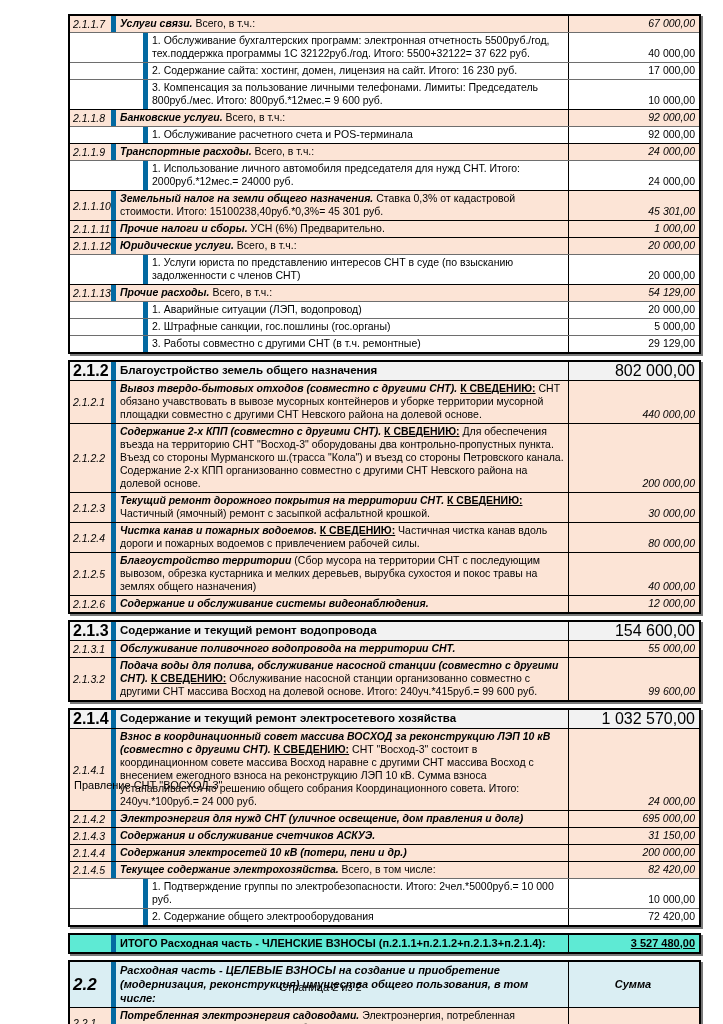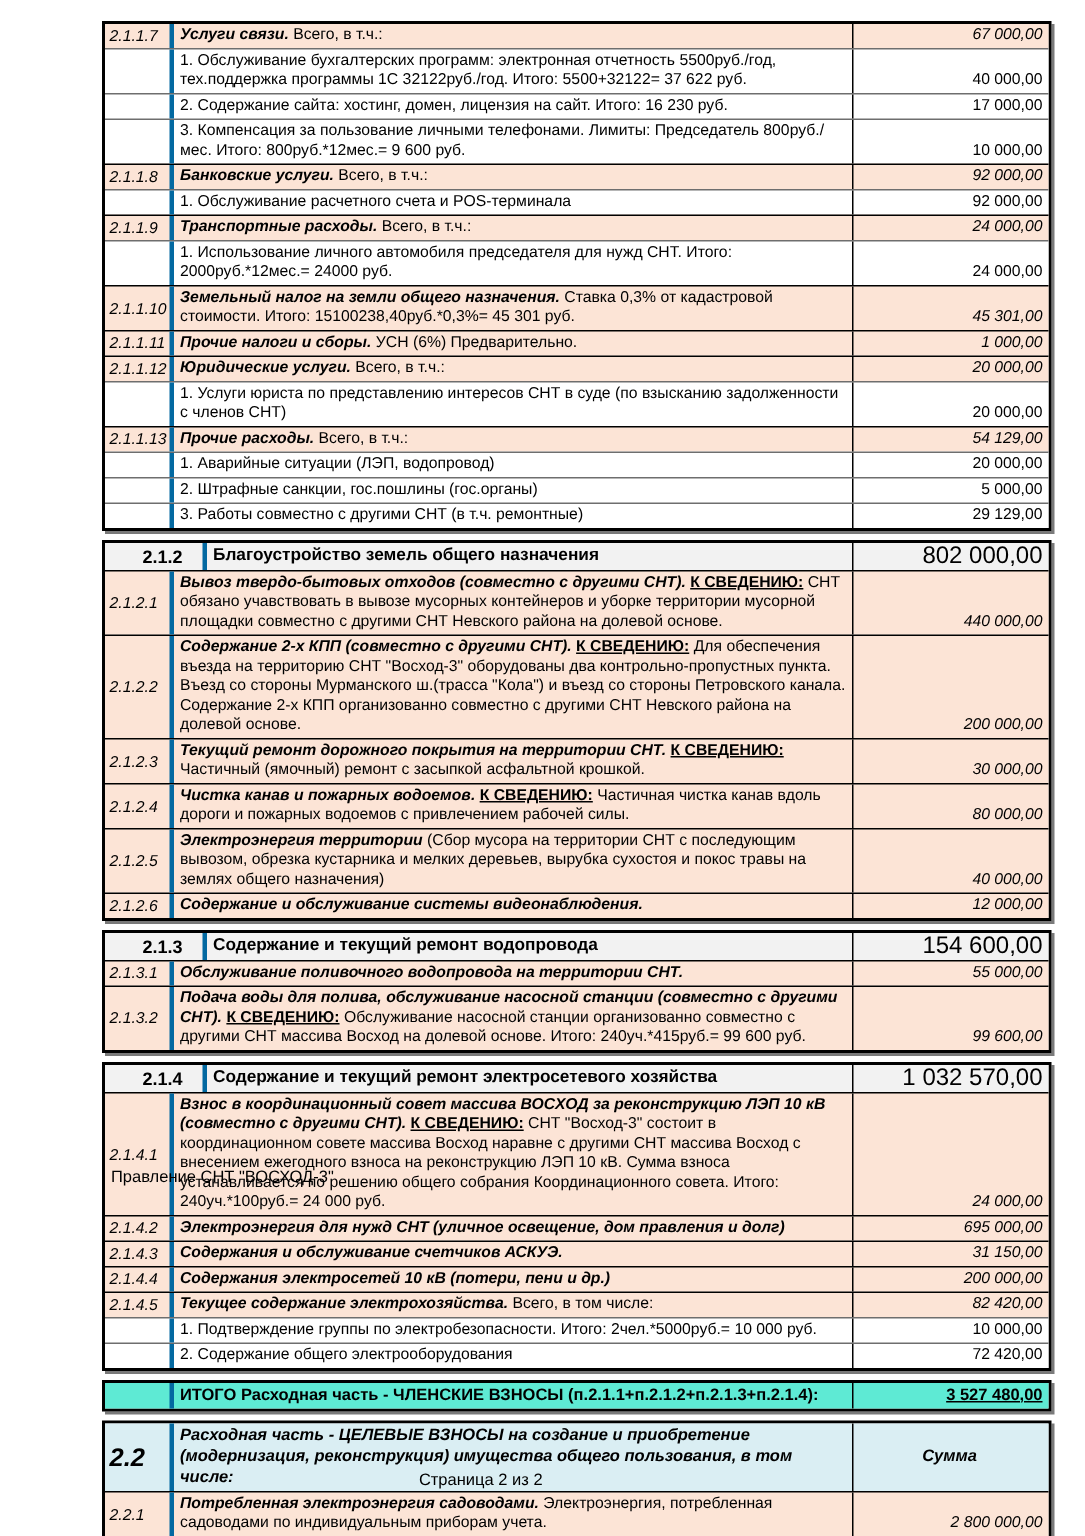--- a/index.html
+++ b/index.html
@@ -5,31 +5,31 @@
   * { margin:0; padding:0; box-sizing:border-box; }
   html,body { width:723px; height:1024px; background:#ffffff; }
   body { font-family:"Liberation Sans","DejaVu Sans",sans-serif; color:#000; position:relative; }
   #sheet { position:absolute; left:68px; top:14px; width:633px; }
   .block { border:2px solid #000; box-shadow:2px 2px 0 0 #7a7a7a; margin-bottom:6px; background:#fff; }
   .row { display:flex; align-items:stretch; border-top:1px solid #6e6e6e; }
   .row:first-child { border-top:none; }
   .row.grp { border-top:1.6px solid #000; }
   .row:first-child.grp { border-top:none; }
   .cell { padding:1px 3px; }
-  .num { width:46px; border-right:3px solid #0369a1; font-size:10.5px; font-style:italic;
+  .num { width:46px; border-right:5px solid #0369a1; font-size:10.5px; font-style:italic;
          display:flex; align-items:center; line-height:12px; flex:none;text-align:right; }
   .desc { flex:1; border-right:1px solid #000; font-size:10.5px; line-height:13px; padding:1px 4px 2px 4px; }
   .val { width:130px; flex:none; font-size:10.5px; line-height:13px;
          display:flex; align-items:flex-end; justify-content:flex-end; text-align:right; padding:1px 4px 2px 2px; }
   
   .r-head  { background:#FCE4D6; }
   .r-head .val { font-style:italic; }
-  .r-sub   { background:#fff; }
+  .r-sub   { background:#fff;padding-left:32px; }
   .r-section { background:#F2F2F2; }
-  .r-section .num { font-style:normal; font-weight:bold; font-size:12px;margin-left:22px; }
+  .r-section .num { font-style:normal; font-weight:bold; font-size:16px; }
   .r-section .desc { font-weight:bold; font-size:11.5px; line-height:15px; }
   .r-section .val { font-weight:normal; font-size:16px; align-items:center; }
   .r-total { background:#5eead4; }
   .r-total .desc { font-weight:bold; font-size:11px; line-height:14px; }
   .r-total .val { font-weight:bold; font-size:11px; align-items:center;text-decoration:underline; }
   .r-blue { background:#DAEEF3; }
   .r-blue .num { font-style:italic; font-weight:bold; font-size:17px; }
   .r-blue .desc { font-weight:bold; font-style:italic; font-size:11px; line-height:14px; }
   .r-blue .val { font-weight:bold; font-style:italic; justify-content:center; align-items:center; font-size:11px; }
   
@@ -147,21 +147,21 @@
         <div class="cell desc"><span class=" s-b s-i">Текущий ремонт дорожного покрытия на территории СНТ.</span><span class="">  </span><span class=" s-b s-u">К СВЕДЕНИЮ:</span><span class=""> Частичный (ямочный) ремонт с засыпкой асфальтной крошкой.</span></div>
         <div class="cell val">30 000,00</div>
       </div>
       <div class="row r-head grp">
         <div class="cell num">2.1.2.4</div>
         <div class="cell desc"><span class=" s-b s-i">Чистка канав и пожарных водоемов.</span><span class="">  </span><span class=" s-b s-u">К СВЕДЕНИЮ:</span><span class=""> Частичная чистка канав вдоль дороги и пожарных водоемов с привлечением рабочей силы.</span></div>
         <div class="cell val">80 000,00</div>
       </div>
       <div class="row r-head grp">
         <div class="cell num">2.1.2.5</div>
-        <div class="cell desc"><span class=" s-b s-i">Электроэнергия территории</span><span class=""> (Сбор мусора на территории СНТ с последующим вывозом, обрезка кустарника и мелких деревьев, вырубка сухостоя и покос травы на землях общего назначения)</span></div>
+        <div class="cell desc"><span class=" s-b s-i">Благоустройство территории</span><span class=""> (Сбор мусора на территории СНТ с последующим вывозом, обрезка кустарника и мелких деревьев, вырубка сухостоя и покос травы на землях общего назначения)</span></div>
         <div class="cell val">40 000,00</div>
       </div>
       <div class="row r-head grp">
         <div class="cell num">2.1.2.6</div>
         <div class="cell desc"><span class=" s-b s-i">Содержание и обслуживание системы видеонаблюдения.</span></div>
         <div class="cell val">12 000,00</div>
       </div>
     </div>
     <div class="block">
       <div class="row r-section grp">

